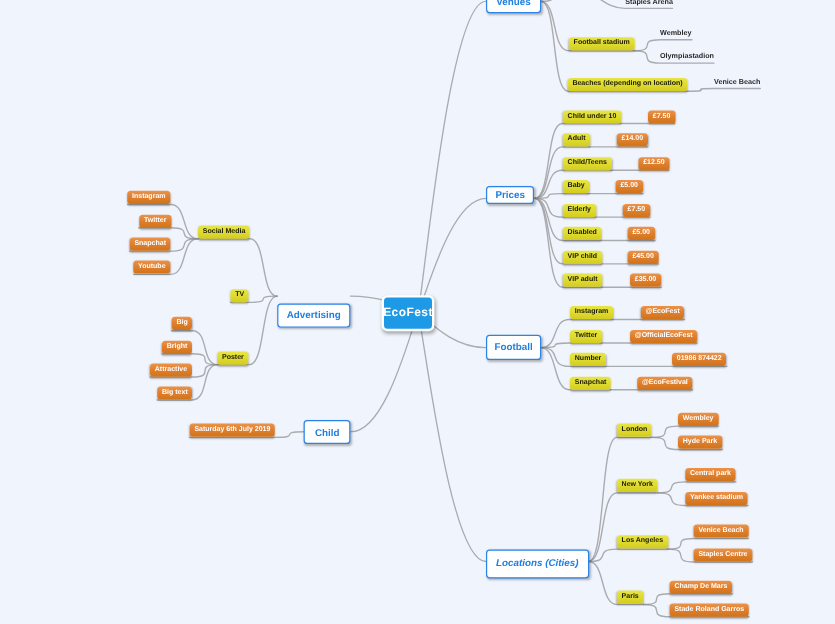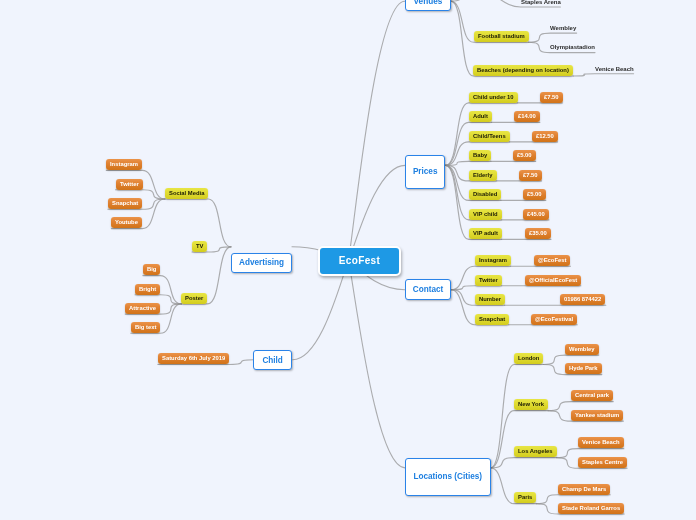--- a/index.html
+++ b/index.html
@@ -87,25 +87,25 @@
       <path d="M 181.396875 303.896875 C 160.7545673076923 303.896875, 180.94230769230774 314.196875, 160.3 314.196875 L 125.33125000000001 314.196875" fill="none" stroke="#8f8f8f" stroke-opacity="0.72" stroke-width="1.15" stroke-linecap="round"></path>
       <path d="M 181.396875 303.896875 C 167.396875 303.896875, 174.3 333.296875, 160.3 333.296875 L 130.8625 333.296875" fill="none" stroke="#8f8f8f" stroke-opacity="0.72" stroke-width="1.15" stroke-linecap="round"></path>
       <path d="M 348.55 260.44375 C 356.425 208.59375000000003, 376.1125 1.1937499999999996, 404.8 1.1937499999999996" fill="none" stroke="#8f8f8f" stroke-opacity="0.72" stroke-width="1.1" stroke-linecap="round"></path>
       <path d="M 348.55 260.44375 C 356.46700000000004 241.4246875, 376.2595 165.3484375, 405.1 165.3484375" fill="none" stroke="#8f8f8f" stroke-opacity="0.72" stroke-width="1.1" stroke-linecap="round"></path>
       <path d="M 348.55 260.44375 C 356.425 266.294375, 376.1125 289.696875, 404.8 289.696875" fill="none" stroke="#8f8f8f" stroke-opacity="0.72" stroke-width="1.1" stroke-linecap="round"></path>
       <path d="M 348.55 260.44375 C 356.45300000000003 301.93406250000004, 376.2105 467.8953125, 405 467.8953125" fill="none" stroke="#8f8f8f" stroke-opacity="0.72" stroke-width="1.1" stroke-linecap="round"></path>
       <path d="M 348.55 260.44375 C 340.7305625 280.304375, 321.18196875 359.746875, 292.696875 359.746875" fill="none" stroke="#8f8f8f" stroke-opacity="0.72" stroke-width="1.1" stroke-linecap="round"></path>
       <path d="M 348.55 260.44375 C 340.633 257.71500000000003, 320.8405 246.8, 292 246.8" fill="none" stroke="#8f8f8f" stroke-opacity="0.72" stroke-width="1.1" stroke-linecap="round"></path>
     </svg>
   <div id="nodes">
-      <div class="node central" style="left: 317.8px; top: 245.6px; width: 83px; height: 29.7px;">EcoFest</div>
+      <div class="node central" style="left: 317.8px; top: 245.6px; width: 44px; height: 29.7px;">EcoFest</div>
       <div class="node branch" style="left: 404.8px; top: -8.9px; width: 45.9px; height: 20.2px;">Venues</div>
-      <div class="node branch" style="left: 405.1px; top: 155.2px; width: 40.4px; height: 34px;">Prices</div>
-      <div class="node branch" style="left: 404.8px; top: 279.4px; width: 46px; height: 20.6px;">Contact</div>
-      <div class="node branch" style="left: 405px; top: 457.7px; width: 85.5px; height: 38px;">Locations (Cities)</div>
+      <div class="node branch" style="left: 405.1px; top: 155.2px; width: 40.4px; height: 15px;">Prices</div>
+      <div class="node branch" style="left: 404.8px; top: 279.4px; width: 46px; height: 20.6px;">Football</div>
+      <div class="node branch" style="left: 405px; top: 457.7px; width: 85.5px; height: 24px; font-style: italic;">Locations (Cities)</div>
       <div class="node branch" style="left: 253.4px; top: 349.7px; width: 39.3px; height: 20.1px;">Child</div>
       <div class="node branch" style="left: 231px; top: 236.8px; width: 61px; height: 20px; margin-top: 16px;">Advertising</div>
       <div class="node yellow" style="left: 473.6px; top: 31px; height: 11.3px;">Football stadium</div>
       <div class="node yellow" style="left: 473.4px; top: 64.7px; height: 11.3px;">Beaches (depending on location)</div>
       <div class="node yellow" style="left: 468.6px; top: 91.6px; height: 11.3px;">Child under 10</div>
       <div class="node yellow" style="left: 468.6px; top: 111.1px; height: 11.3px;">Adult</div>
       <div class="node yellow" style="left: 468.6px; top: 130.6px; height: 11.3px;">Child/Teens</div>
       <div class="node yellow" style="left: 468.6px; top: 150.1px; height: 11.3px;">Baby</div>
       <div class="node yellow" style="left: 468.6px; top: 169.6px; height: 11.3px;">Elderly</div>
       <div class="node yellow" style="left: 468.6px; top: 189.1px; height: 11.3px;">Disabled</div>

